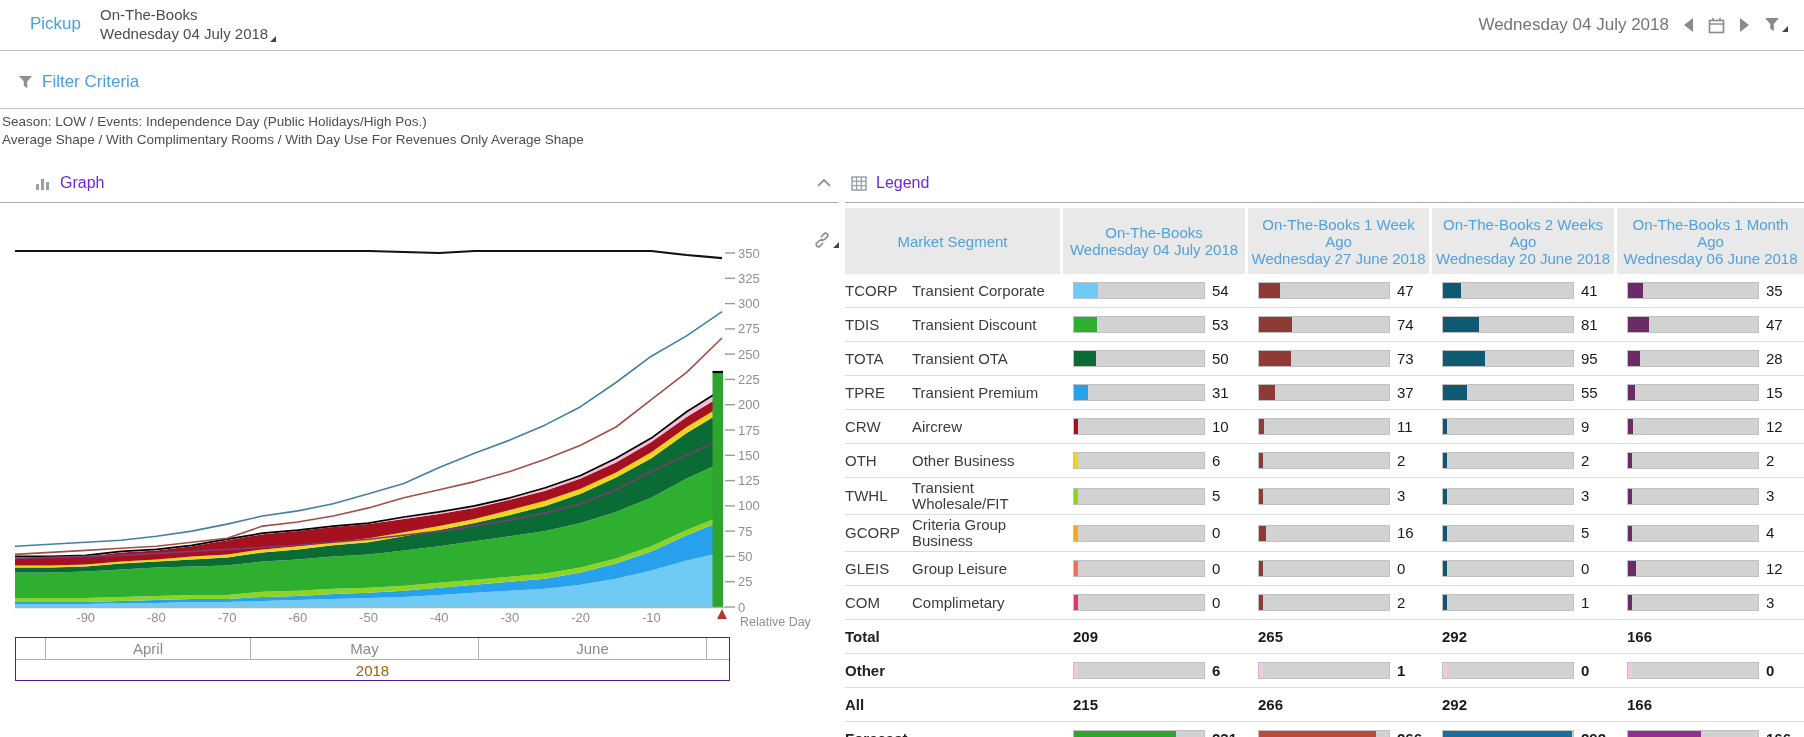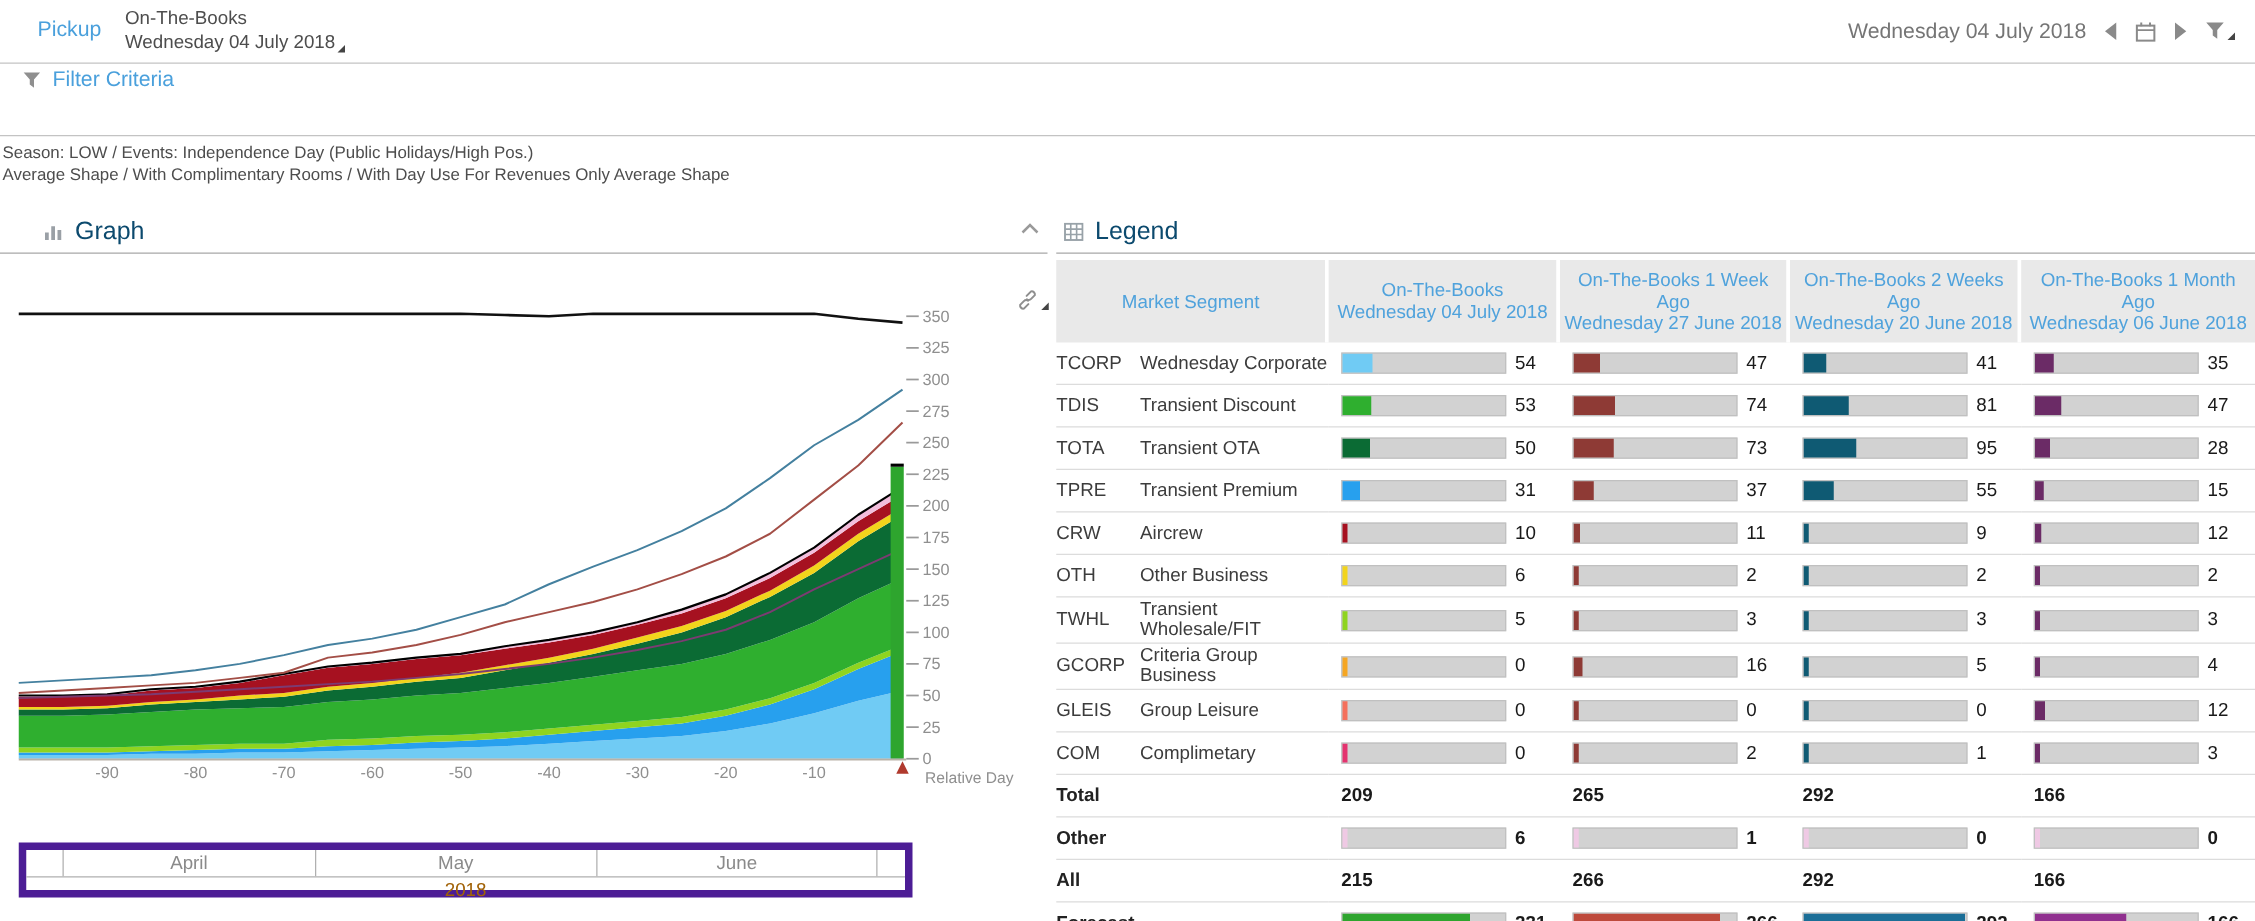--- a/index.html
+++ b/index.html
@@ -14,37 +14,37 @@
   .pickup{left:30px;top:14px;font-size:17px;color:#4aa0dc;cursor:pointer;}
   .title-block{left:100px;top:5px;color:#4d4d4d;font-size:15px;line-height:19px;cursor:pointer;}
   .title-date-row{display:flex;align-items:flex-end;}
   .corner-tri{width:0;height:0;border-bottom:6px solid #444;border-left:6px solid transparent;margin-left:2px;margin-bottom:1px;}
   .topbar-right{right:16px;top:0;height:50px;display:flex;align-items:center;gap:15px;}
   .topbar-date{font-size:17px;color:#757575;}
   .arrow-left{width:0;height:0;border-top:7px solid transparent;border-bottom:7px solid transparent;border-right:9px solid #8a8a8a;cursor:pointer;}
   .arrow-right{width:0;height:0;border-top:7px solid transparent;border-bottom:7px solid transparent;border-left:9px solid #8a8a8a;cursor:pointer;}
   .icon-wrap{display:inline-flex;align-items:flex-end;cursor:pointer;}
   
-  .filter-title{left:18px;top:54px;display:flex;align-items:center;gap:9px;font-size:17px;color:#4aa0dc;}
+  .filter-title{left:18px;top:72px;display:flex;align-items:center;gap:9px;font-size:17px;color:#4aa0dc;}
   .rule{height:0;border-top:1px solid #c3c3c3;}
   .rule-filter{left:0;top:108px;width:1804px;}
   .filter-line{left:2px;font-size:13.5px;color:#4d4d4d;}
   .filter-line-1{top:114px;}
   .filter-line-2{top:132px;}
   
-  .panel-title{display:flex;align-items:center;gap:9px;font-size:20px;color:#0c4a6e;}
+  .panel-title{display:flex;align-items:center;gap:9px;font-size:16px;color:#6d28d9;}
   .graph-title{left:35px;top:174px;}
   .legend-title{left:851px;top:174px;}
   .rule-graph{left:0;top:202px;width:838px;border-top:1px solid #a8a8a8;}
   .rule-legend{left:845px;top:202px;width:959px;border-top:1px solid #a8a8a8;}
   .chevron-up{left:816px;top:178px;cursor:pointer;}
   .link-icon{left:814px;top:232px;cursor:pointer;display:flex;align-items:flex-end;}
   
   #chart-svg{left:0;top:202px;}
-  .range-selector{left:15px;top:674px;width:715px;height:44px;border:6px solid #4c1d95;box-sizing:border-box;background:#fff;}
+  .range-selector{left:15px;top:637px;width:715px;height:44px;border:1px solid #4c1d95;box-sizing:border-box;background:#fff;}
   .month-row{display:flex;height:21px;border-bottom:1px solid #b0b0b0;}
   .month-cell{box-sizing:border-box;border-right:1px solid #b0b0b0;display:flex;align-items:center;justify-content:center;
     font-size:15px;color:#8a8a8a;cursor:pointer;overflow:hidden;}
   .month-cell:last-child{border-right:none;}
   .year-row{height:21px;display:flex;align-items:center;justify-content:center;font-size:15px;color:#a16207;cursor:pointer;}
   
   .legend-table-wrap{left:845px;top:208px;width:959px;}
   table.legend{border-collapse:separate;border-spacing:0;table-layout:fixed;width:959px;font-size:15px;color:#333;}
   table.legend th{background:#e9e9e9;color:#4fa2dc;font-weight:normal;text-align:center;vertical-align:middle;
     padding:4px 2px;height:58px;border-right:3px solid #fff;line-height:17px;}
@@ -237,21 +237,21 @@
           </th>
           <th>
             <div>On-The-Books 1 Month Ago</div>
             <div>Wednesday 06 June 2018</div>
           </th>
         </tr>
       </thead>
     <tbody id="legend-body">
         <tr>
           <td class="code">TCORP</td>
-          <td class="name">Wednesday Corporate</td>
+          <td class="name">Transient Corporate</td>
           <td>
             <div class="barcell">
               <div class="track">
                 <div class="fill" style="width: 23.8px; background: rgb(112, 203, 244);"></div>
               </div>
               <span class="num">54</span>
             </div>
           </td>
           <td>
             <div class="barcell">

